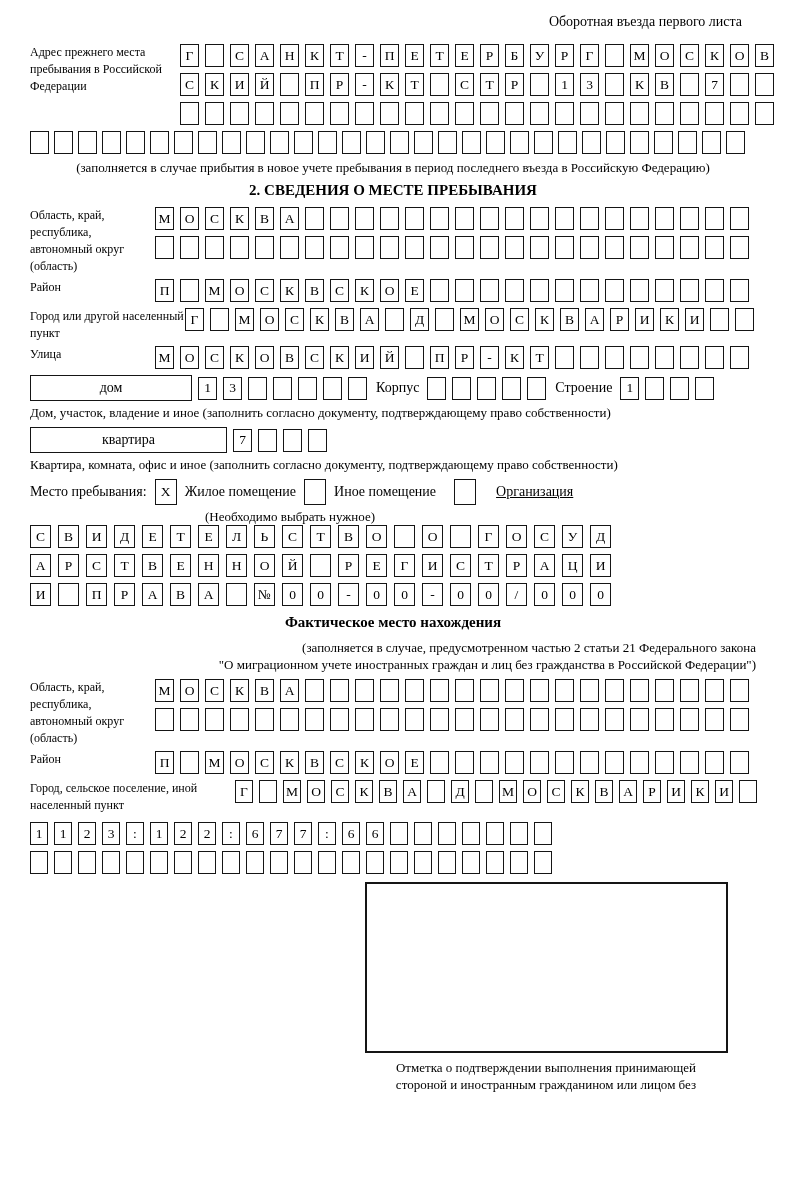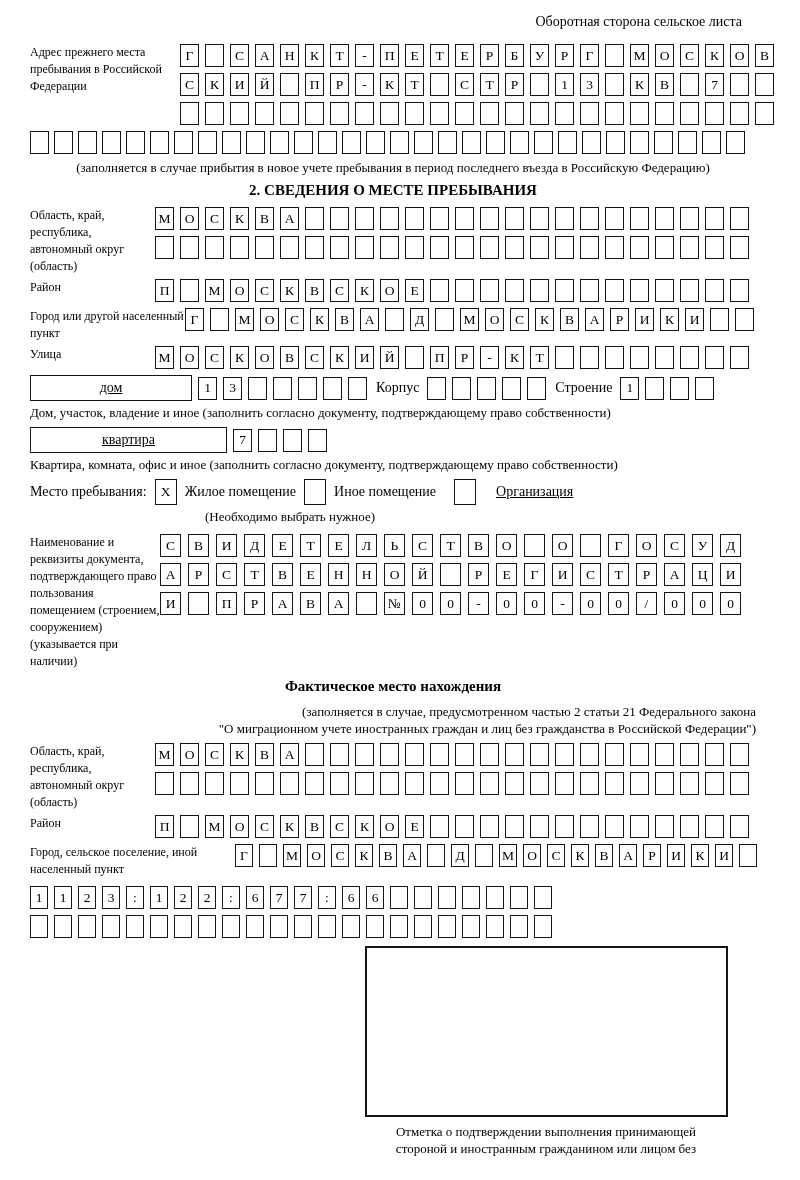--- a/index.html
+++ b/index.html
@@ -46,51 +46,51 @@
   .lab205 { width:205px; }
   .lab195 { width:195px; }
   .mb4 { margin-bottom:4px; }
   .mb6 { margin-bottom:6px; }
   .mb8 { margin-bottom:8px; }
 
   .inline-line { display:flex; align-items:center; margin-bottom:3px; }
   .label-box {
     border:1.7px solid #151515; height:26px;
     display:flex; align-items:center; justify-content:center;
-    flex:none; font-size:14px;text-decoration:underline;
+    flex:none; font-size:14px;
   }
   .label-box.dom { width:162px; }
   .label-box.kv  { width:197px; }
   .inline-line .cellrow { margin-left:6px; }
   .inline-txt { margin-left:9px; margin-right:2px; white-space:nowrap; }
 
   .stay-line { display:flex; align-items:center; margin-bottom:3px; }
   .stay-line .cell.cb { width:22px; height:26px; margin:0 8px; }
   .stay-label { white-space:nowrap; }
-  .stay-note { width:400px; margin-left:60px; text-align:center; margin-bottom:9px; }
+  .stay-note { width:400px; margin-left:60px; text-align:center; }
 
   .fact-note { text-align:right; }
 
   .stamp-box {
     margin-left:335px; margin-top:8px;
     width:363px; height:171px;
     border:2px solid #151515;
   }
   .stamp-note {
     margin-left:300px; margin-top:6px;
     width:432px; text-align:center;
     font-size:13px; line-height:17px;
   }
 </style>
 </head>
 <body>
 
 <div class="page">
 
-  <div class="header-note">Оборотная сторона сельское листа</div>
+  <div class="header-note">Оборотная въезда первого листа</div>
 
   <div class="field addr-field">
     <div class="flabel lab150">Адрес прежнего места пребывания в Российской Федерации</div>
     <div class="fcells">
       <div class="cellrow gap6">
           <span class="cell">Г</span>
           <span class="cell"></span>
           <span class="cell">С</span>
           <span class="cell">А</span>
           <span class="cell">Н</span>
@@ -396,21 +396,20 @@
     <span class="cell cb">X</span>
     <span class="stay-label">Жилое помещение</span>
     <span class="cell cb"></span>
     <span class="stay-label">Иное помещение</span>
     <span class="cell cb" style="margin-left:18px;"></span>
     <span class="stay-label" style="margin-left:12px;text-decoration:underline;">Организация</span>
   </div>
   <div class="note stay-note">(Необходимо выбрать нужное)</div>
 
   <div class="field mb8">
-    <div class="flabel lab130">Наименование и реквизиты документа, подтверждающего право пользования помещением (строением, сооружением) (указывается при наличии)</div>
     <div class="fcells">
       <div class="cellrow cells-wide">
           <span class="cell">С</span>
           <span class="cell">В</span>
           <span class="cell">И</span>
           <span class="cell">Д</span>
           <span class="cell">Е</span>
           <span class="cell">Т</span>
           <span class="cell">Е</span>
           <span class="cell">Л</span>

